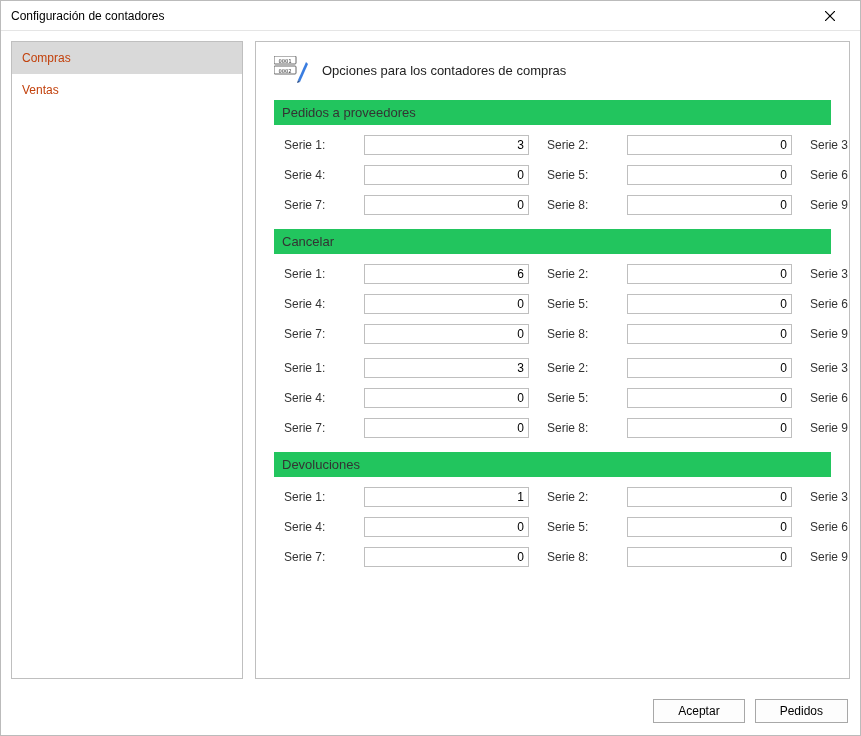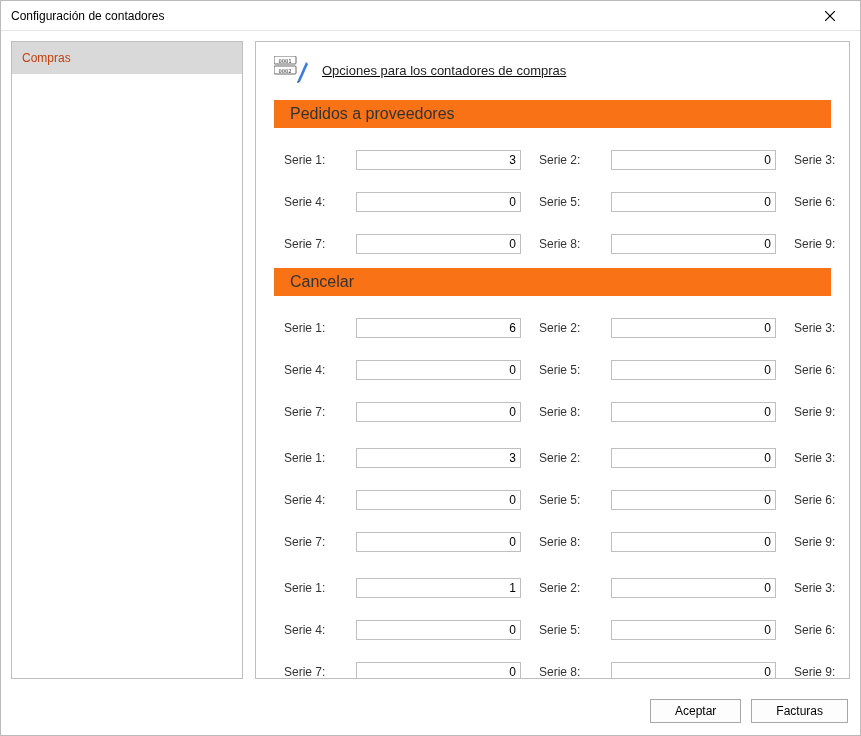--- a/index.html
+++ b/index.html
@@ -68,49 +68,48 @@
       flex: 1;
       border: 1px solid #bfbfbf;
       padding: 14px 18px;
       overflow: auto;
     }
     .header-row {
       display: flex;
       align-items: center;
       gap: 14px;
       margin-bottom: 16px;
-      text-decoration: underline;
     }
     .header-icon {
       width: 34px;
       display: flex;
       justify-content: center;
     }
     .header-title {
       font-size: 13px;
       color: #222;
     }
     .section-head {
-      background: #f97316;
-      padding: 5px 16px;
-      font-size: 16px;
+      background: #22c55e;
+      padding: 5px 8px;
+      font-size: 13px;
       color: #333;
       margin-bottom: 10px;
     }
     .series-grid {
       display: grid;
       grid-template-columns: 1fr 1fr 1fr;
       column-gap: 18px;
       row-gap: 10px;
       padding: 0 10px 14px 10px;
     }
     .series-field {
       display: flex;
       align-items: center;
-      margin-top: 12px;
+      gap: 8px;
     }
     .series-field label {
       width: 72px;
       font-size: 12px;
       color: #333;
     }
     .series-field input {
       flex: 1;
       height: 20px;
       border: 1px solid #bfbfbf;
@@ -150,20 +149,21 @@
         <line x1="0" y1="0" x2="10" y2="10" stroke="#000" stroke-width="1.2"></line>
         <line x1="10" y1="0" x2="0" y2="10" stroke="#000" stroke-width="1.2"></line>
       </svg>
     </div>
   </div>
 
   <div class="content">
 
     <div class="sidebar" id="sidebar">
         <div class="sidebar-item active">Compras</div>
+        <div class="sidebar-item">Ventas</div>
       </div>
 
     <div class="main">
       <div class="header-row">
         <div class="header-icon">
           <svg width="34" height="28" viewBox="0 0 34 28">
             <rect x="0" y="0" width="22" height="8" rx="1" fill="#fff" stroke="#666" stroke-width="1"></rect>
             <text x="11" y="6.5" font-size="5.5" text-anchor="middle" fill="#444" font-family="monospace">0001</text>
             <rect x="0" y="10" width="22" height="8" rx="1" fill="#fff" stroke="#666" stroke-width="1"></rect>
             <text x="11" y="16.5" font-size="5.5" text-anchor="middle" fill="#444" font-family="monospace">0002</text>
@@ -275,20 +275,21 @@
               <input type="text" value="0" style="">
             </div>
             <div class="series-field">
               <label>Serie 8:</label>
               <input type="text" value="0" style="">
             </div>
             <div class="series-field">
               <label>Serie 9:</label>
             </div>
           </div>
+          <div class="section-head">Devoluciones</div>
           <div class="series-grid">
             <div class="series-field">
               <label>Serie 1:</label>
               <input type="text" value="1" style="">
             </div>
             <div class="series-field">
               <label>Serie 2:</label>
               <input type="text" value="0" style="">
             </div>
             <div class="series-field">
@@ -317,16 +318,16 @@
               <label>Serie 9:</label>
             </div>
           </div>
         </div>
     </div>
 
   </div>
 
   <div class="footer">
     <button class="btn">Aceptar</button>
-    <button class="btn">Facturas</button>
+    <button class="btn">Pedidos</button>
   </div>
 
 </div>
 
 </body></html>

